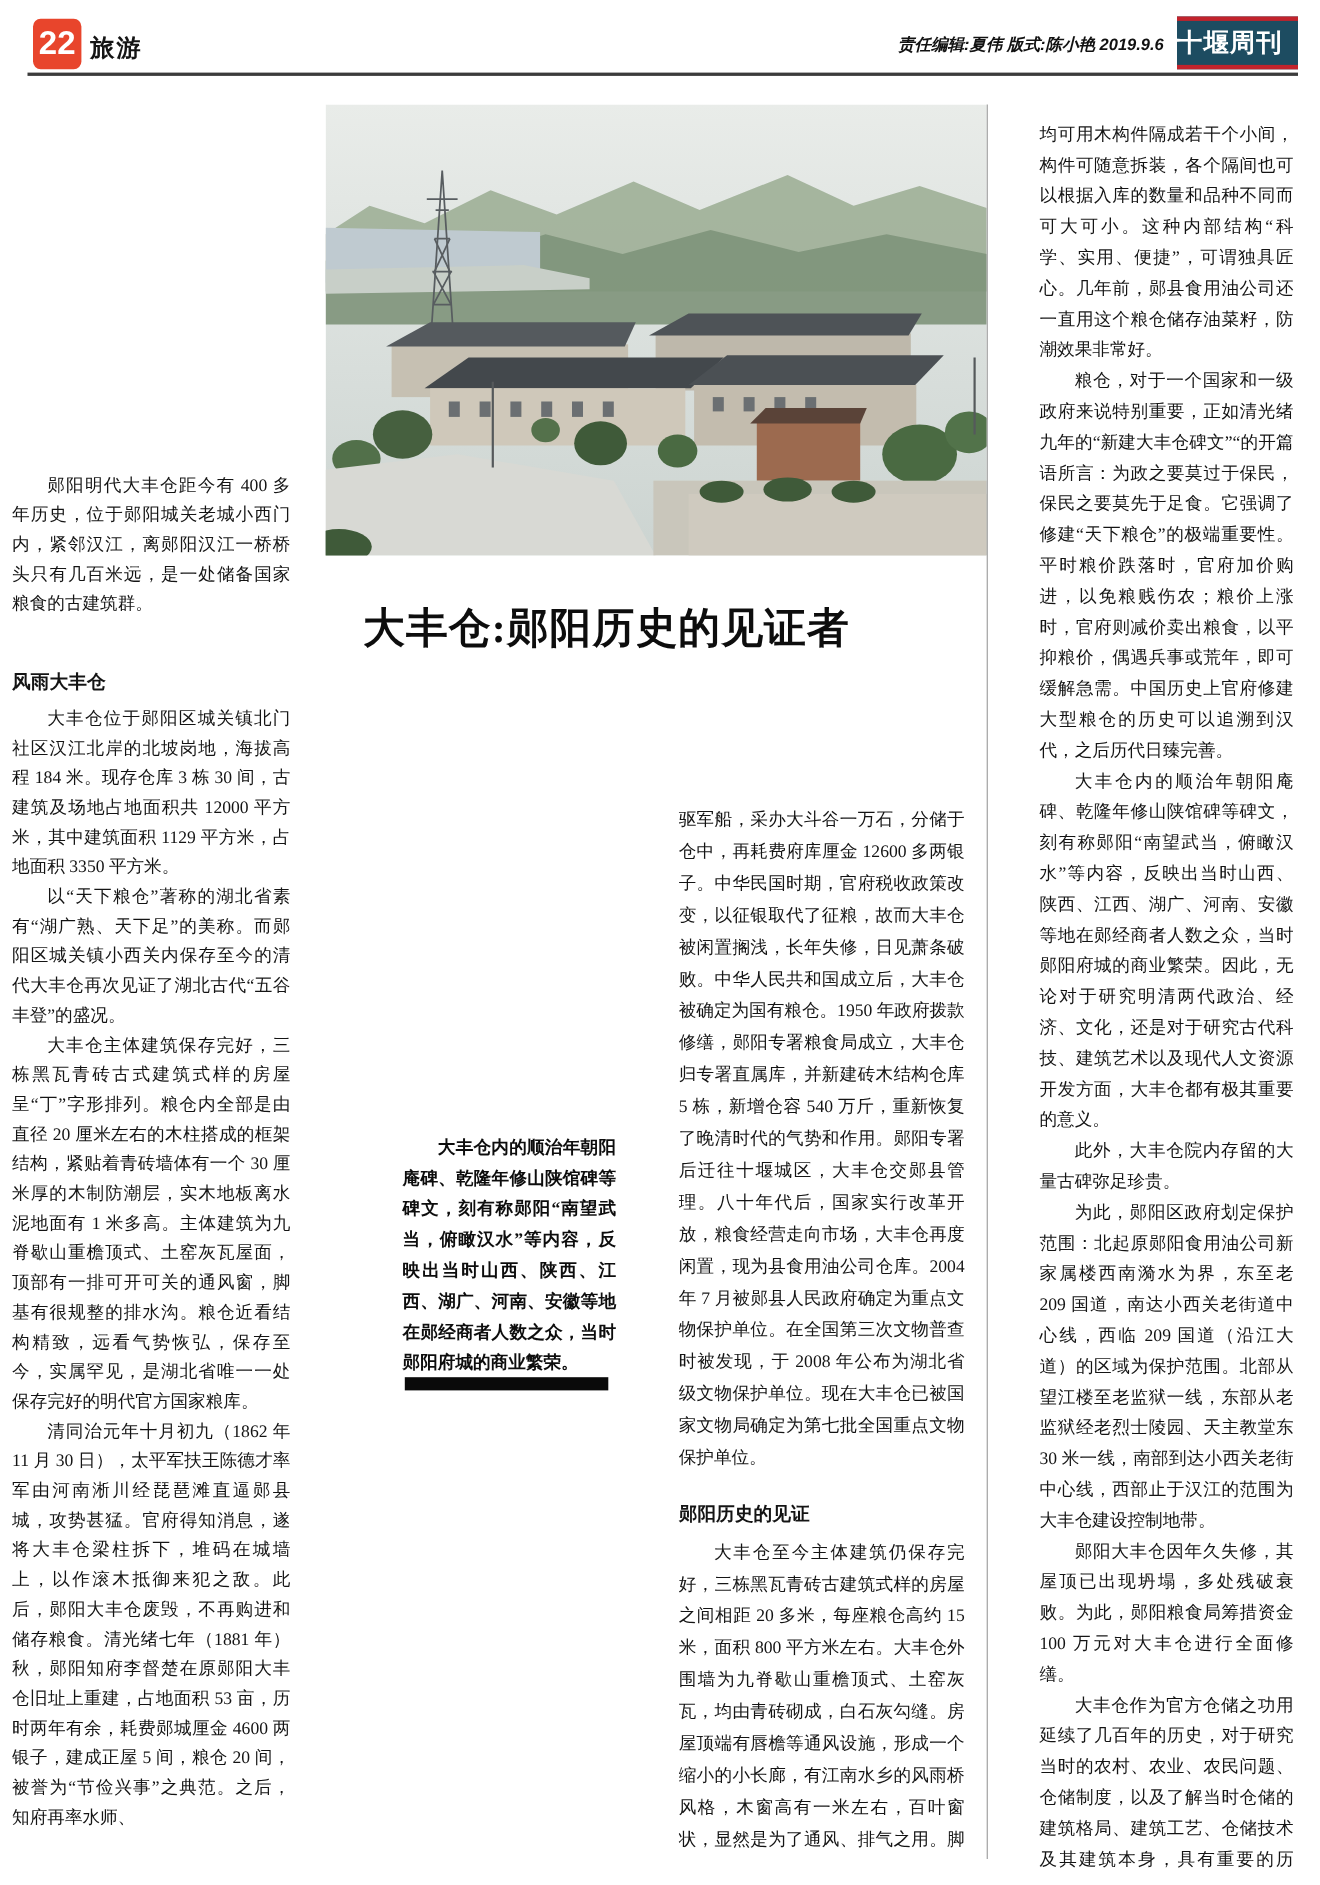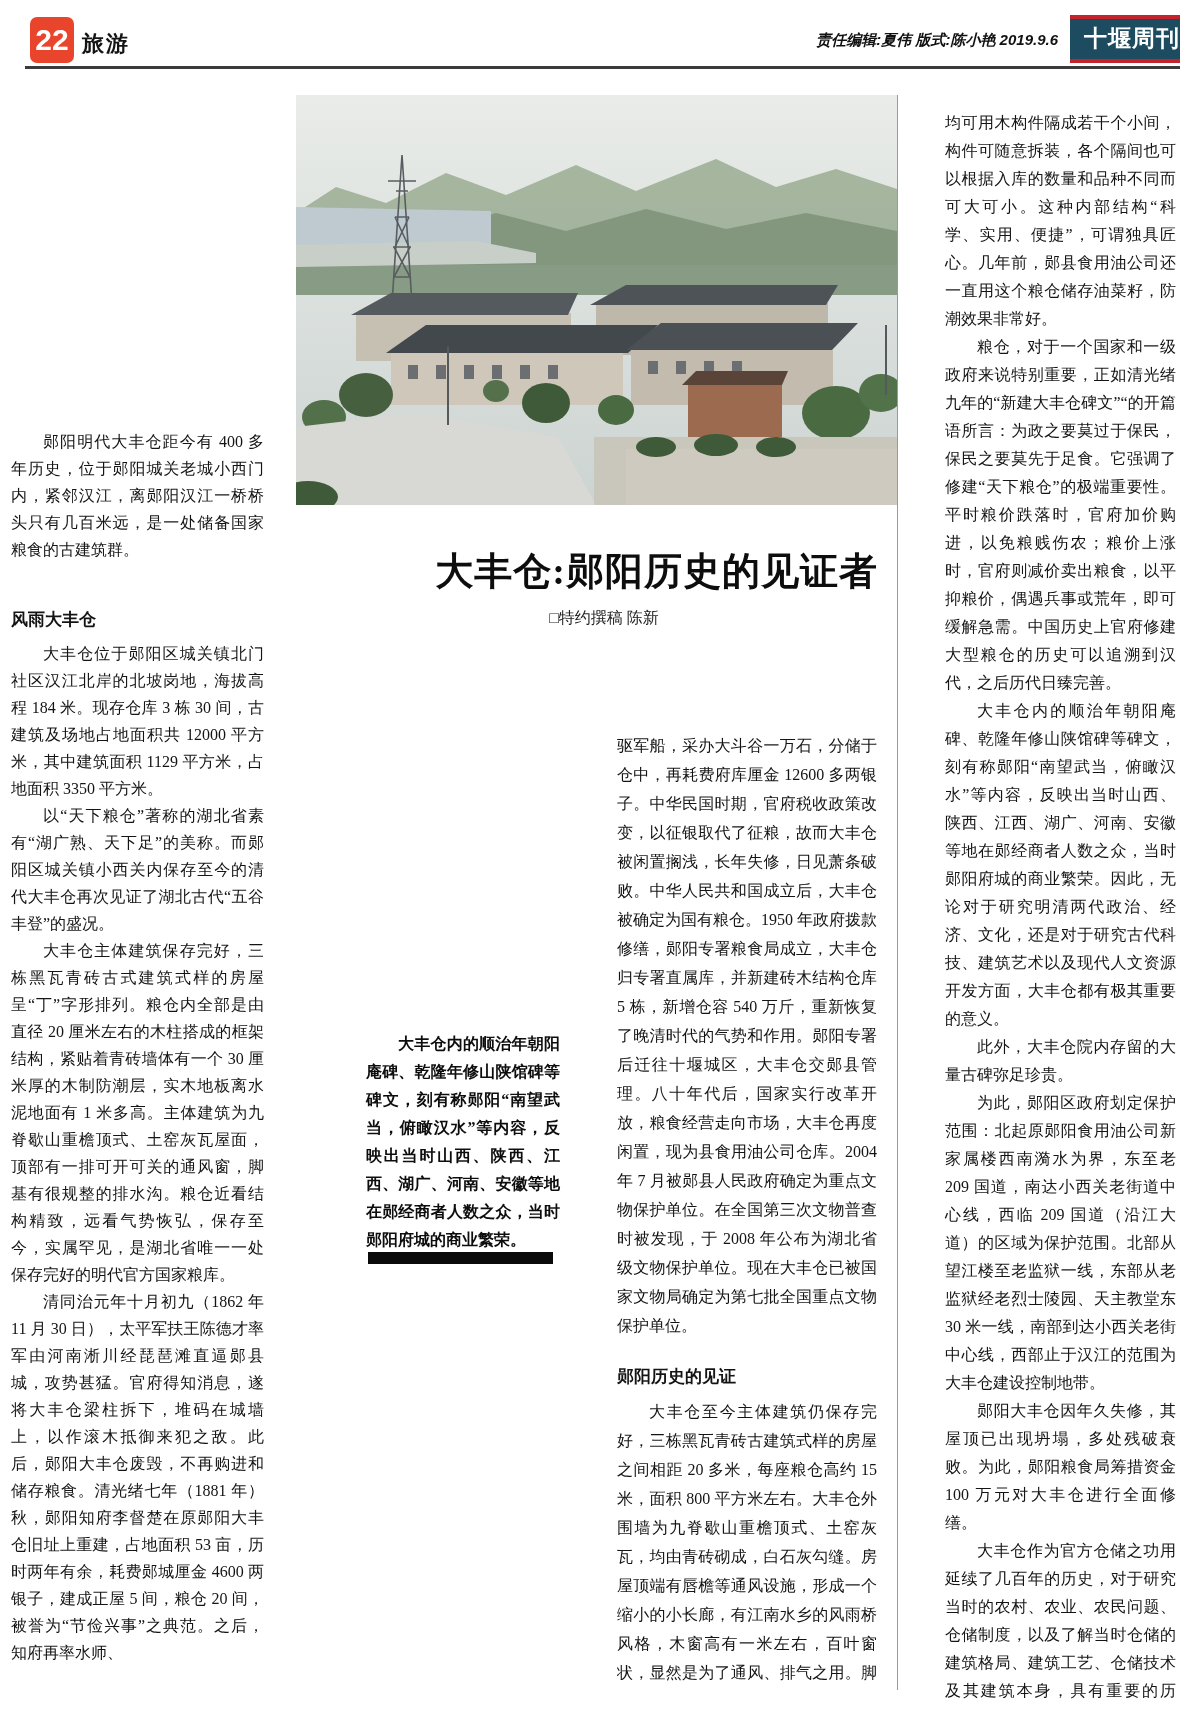--- a/index.html
+++ b/index.html
@@ -20,35 +20,35 @@
     font-family:"Liberation Sans","DejaVu Sans",sans-serif; letter-spacing:2px;
   }
   .editor-line {
     position:absolute; left:540px; top:31px; width:518px; text-align:right;
     font-family:"Liberation Sans","DejaVu Sans",sans-serif;
     font-style:italic; font-weight:bold; font-size:15px; color:#111;
   }
   .masthead {
     position:absolute; left:1070px; top:15px; width:110px; height:40px;
     background:#1d4c61; border-top:4px solid #c2232c; border-bottom:4px solid #c2232c;
-    text-align:right;
+    text-align:left;
   }
   .masthead span {
     color:#fff; font-weight:bold; font-size:23px; line-height:40px; letter-spacing:1px;
     font-family:"Liberation Serif","DejaVu Serif",serif;
   }
   .header-rule {
     position:absolute; left:25px; top:66px; width:1155px; height:3px; background:#3b3b3b;
   }
   
   .photo { position:absolute; left:296px; top:95px; width:601px; height:410px; }
   .photo svg { display:block; width:601px; height:410px; }
   
   .headline {
-    position:absolute; left:330px; top:546px; width:548px; text-align:right;
+    position:absolute; left:330px; top:546px; width:548px; text-align:left;
     font-size:38px; font-weight:bold; letter-spacing:1px; color:#0d0d0d;
   }
   .byline {
     position:absolute; left:330px; top:608px; width:548px; text-align:center;
     font-size:16px; color:#222;
   }
   
   .col { position:absolute; text-align:justify; overflow:hidden; }
   .col p { margin:0; text-indent:2em; font-size:16px; }
   .col p.noindent { text-indent:0; }
@@ -154,21 +154,20 @@
         <ellipse cx="420" cy="350" rx="22" ry="11"></ellipse>
         <ellipse cx="480" cy="352" rx="20" ry="10"></ellipse>
         <ellipse cx="12" cy="402" rx="30" ry="16"></ellipse>
       </g>
       <line x1="152" y1="252" x2="152" y2="330" stroke="#55595b" stroke-width="2"></line>
       <line x1="590" y1="230" x2="590" y2="300" stroke="#55595b" stroke-width="2"></line>
     </svg>
   </div>
 
   <div class="headline">大丰仓:郧阳历史的见证者</div>
-  <div class="byline">□特约撰稿  陈新</div>
 
   <div class="col col-left">
     <p>郧阳明代大丰仓距今有 400 多年历史，位于郧阳城关老城小西门内，紧邻汉江，离郧阳汉江一桥桥头只有几百米远，是一处储备国家粮食的古建筑群。</p>
     <div class="sec-head">风雨大丰仓</div>
     <p>大丰仓位于郧阳区城关镇北门社区汉江北岸的北坡岗地，海拔高程 184 米。现存仓库 3 栋 30 间，古建筑及场地占地面积共 12000 平方米，其中建筑面积 1129 平方米，占地面积 3350 平方米。</p>
     <p>以“天下粮仓”著称的湖北省素有“湖广熟、天下足”的美称。而郧阳区城关镇小西关内保存至今的清代大丰仓再次见证了湖北古代“五谷丰登”的盛况。</p>
     <p>大丰仓主体建筑保存完好，三栋黑瓦青砖古式建筑式样的房屋呈“丁”字形排列。粮仓内全部是由直径 20 厘米左右的木柱搭成的框架结构，紧贴着青砖墙体有一个 30 厘米厚的木制防潮层，实木地板离水泥地面有 1 米多高。主体建筑为九脊歇山重檐顶式、土窑灰瓦屋面，顶部有一排可开可关的通风窗，脚基有很规整的排水沟。粮仓近看结构精致，远看气势恢弘，保存至今，实属罕见，是湖北省唯一一处保存完好的明代官方国家粮库。</p>
     <p>清同治元年十月初九（1862 年 11 月 30 日），太平军扶王陈德才率军由河南淅川经琵琶滩直逼郧县城，攻势甚猛。官府得知消息，遂将大丰仓梁柱拆下，堆码在城墙上，以作滚木抵御来犯之敌。此后，郧阳大丰仓废毁，不再购进和储存粮食。清光绪七年（1881 年）秋，郧阳知府李督楚在原郧阳大丰仓旧址上重建，占地面积 53 亩，历时两年有余，耗费郧城厘金 4600 两银子，建成正屋 5 间，粮仓 20 间，被誉为“节俭兴事”之典范。之后，知府再率水师、</p>
   </div>
 

